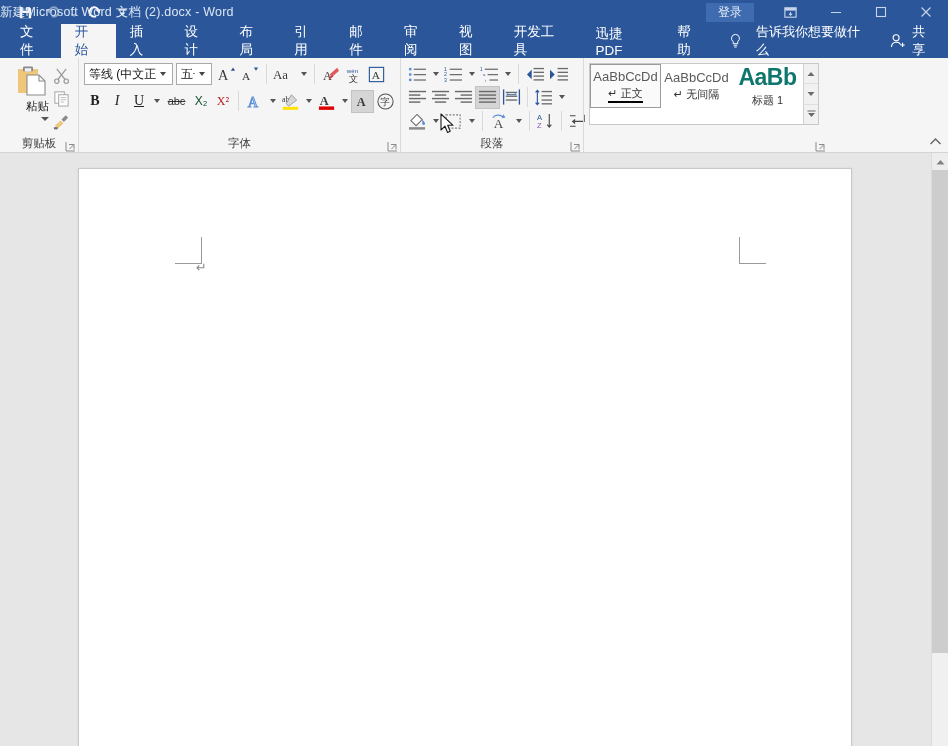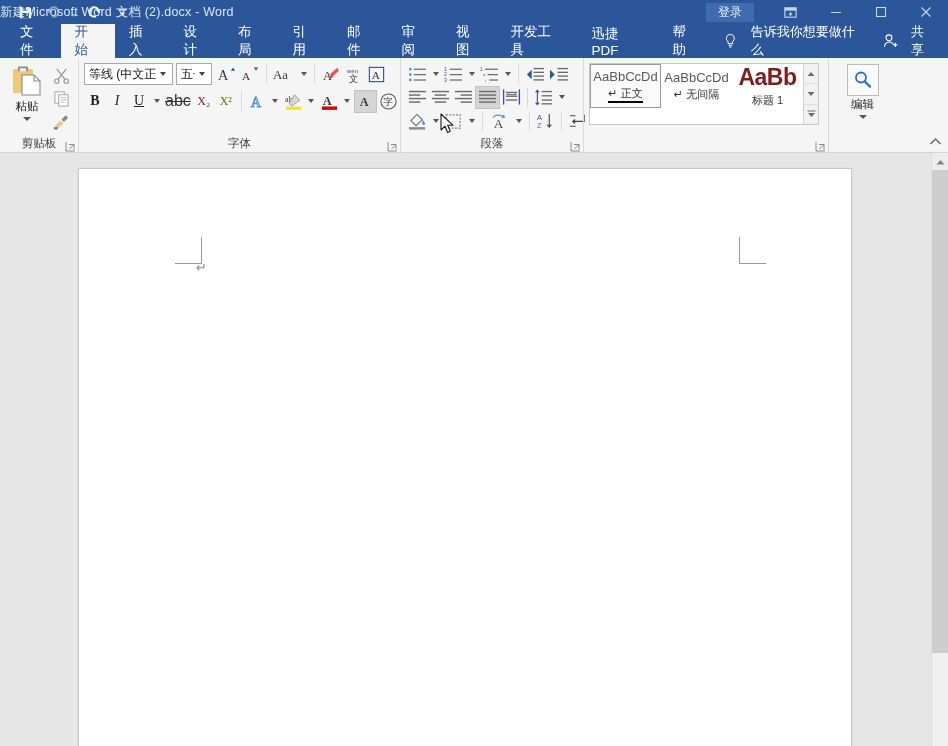--- a/index.html
+++ b/index.html
@@ -57,21 +57,21 @@
   
   .tabstrip {
     height: 34px; background: #2b579a;
     display: flex; align-items: stretch; padding-left: 6px;
   }
   .tab {
     display: flex; align-items: center; padding: 0 14px;
     color: #ffffff; font-size: 13.5px; cursor: default;
   }
   .tab.active { background: #f5f5f5; color: #2b579a; }
-  .ts-right { margin-left: auto; display: flex; align-items: center; padding-right: 10px; text-align: center; }
+  .ts-right { margin-left: auto; display: flex; align-items: center; padding-right: 2px; }
   .tellme {
     display: flex; align-items: center; color: #ffffff; font-size: 13px; gap: 13px;
     padding: 0 10px;
   }
   .share {
     display: flex; align-items: center; color: #ffffff; font-size: 13px; gap: 5px;
     padding: 0 8px;
   }
 
   
@@ -90,21 +90,21 @@
     font-size: 11.5px; color: #444; position: relative;
   }
   .dlg {
     position: absolute; right: 2px; bottom: 1px;
     width: 11px; height: 11px; color: #7a7a7a;
   }
   .dlg svg { display: block; }
 
   
   .bigbtn {
-    width: 52px; display: flex; flex-direction: column; align-items: center;
+    width: 52px; display: flex; flex-direction: column; align-items: flex-end;
     padding-top: 3px;
   }
   .bigbtn .lbl { font-size: 11.5px; color: #222; margin-top: 1px; }
   .bigbtn .car {
     width: 0;height:0; margin-top: 3px;
     border-left: 4px solid transparent; border-right: 4px solid transparent;
     border-top: 4px solid #555;
   }
   .smallcol { display: flex; flex-direction: column; gap: 2px; padding-top: 4px; }
   .sbtn {
@@ -146,21 +146,21 @@
   .gallery {
     display: flex; border: 1px solid #c8c8c8; background: #fff; height: 62px;
     margin-top: 2px;
   }
   .stylecard {
     width: 71px; height: 44px; display: flex; flex-direction: column;
     align-items: center; justify-content: center; gap: 2px; background: #fff;
   }
   .stylecard.sel { border: 1px solid #9a9a9a; background: #fafafa; }
   .stylecard .prev { font-size: 13px; color: #5a5a5a; white-space: nowrap; }
-  .stylecard .prev.big { font-size: 23px; color: #7f1d1d; font-weight: 700; letter-spacing: -.5px; text-align: center;}
+  .stylecard .prev.big { font-size: 23px; color: #0f766e; font-weight: 700; letter-spacing: -.5px; text-align: center;}
   .stylecard .nm { font-size: 11px; color: #333; white-space: nowrap; }
   .stylecard.sel .nm { border-bottom: 2px solid #000000; }
   .gal-scroll {
     width: 15px; border-left: 1px solid #d0d0d0; display: flex;
     flex-direction: column; background: #f1f1f1;
   }
   .gal-scroll div {
     flex: 1; display: flex; align-items: center; justify-content: center;
     color: #666; font-size: 8px;
   }
@@ -418,27 +418,27 @@
         <div class="ib" style="min-width:22px">
           <span style="font-style:italic;font-size:14px;font-family:'Liberation Serif',serif;color:#222">I</span>
         </div>
         <div class="ib" style="min-width:22px">
           <span style="text-decoration:underline;font-size:14px;font-family:'Liberation Serif',serif;color:#222">U</span>
         </div>
         <div class="car-s">
             <i></i>
           </div>
         <div class="ib" style="min-width:27px">
-          <span style="text-decoration:line-through;font-size:16px;color:#333">abc</span>
+          <span style="text-decoration:line-through;font-size:11px;color:#333">abc</span>
         </div>
         <div class="ib" style="min-width:22px">
-          <span style="font-size:12px;color:#7f1d1d;font-family:Liberation Serif, serif">X₂</span>
+          <span style="font-size:12px;color:#14532d;font-family:Liberation Sans, sans-serif">X₂</span>
         </div>
         <div class="ib" style="min-width:22px">
-          <span style="font-size:12px;color:#4d7c0f;font-family:'Liberation Serif',serif">X²</span>
+          <span style="font-size:12px;color:#b91c1c;font-family:'Liberation Serif',serif">X²</span>
         </div>
         <div class="sep"></div>
         <div class="ib">
           <svg width="19" height="19" viewBox="0 0 20 20">
             <text x="3" y="16" font-family="Liberation Serif, serif" font-size="15" fill="none" stroke="#5b8fd6" stroke-width="1">A</text>
           </svg>
         </div>
         <div class="car-s">
             <i></i>
           </div>
@@ -706,35 +706,20 @@
     </div>
     <div class="dlg">
       <svg width="11" height="11" viewBox="0 0 11 11">
         <path d="M1 1 V10 H10" stroke="#8a8a8a" stroke-width="1" fill="none"></path>
         <path d="M4 3.5 H9 V8.5" stroke="#8a8a8a" stroke-width="1" fill="none"></path>
         <path d="M4.5 8 L9 3.5" stroke="#8a8a8a" stroke-width="1"></path>
       </svg>
     </div>
   </div>
 
-  <div class="group" style="width:68px">
-    <div class="group-body" style="justify-content:center">
-      <div class="bigbtn" style="width:56px">
-        <div style="width:32px;height:32px;border:1px solid #bcbcbc;background:#fafafa;display:flex;align-items:center;justify-content:center">
-          <svg width="20" height="20" viewBox="0 0 20 20">
-            <circle cx="8" cy="7.5" r="5" fill="none" stroke="#2b6fc2" stroke-width="1.8"></circle>
-            <path d="M11.6 11.2 L17 16.6" stroke="#2b6fc2" stroke-width="2.2" stroke-linecap="round"></path>
-          </svg>
-        </div>
-        <div class="lbl">编辑</div>
-        <div class="car"></div>
-      </div>
-    </div>
-    <div class="group-label"></div>
-  </div>
 
   <div class="collapse">
     <svg width="13" height="9" viewBox="0 0 13 9">
       <path d="M1.5 7 L6.5 2 L11.5 7" stroke="#6a6a6a" stroke-width="1.5" fill="none"></path>
     </svg>
   </div>
 </div>
 
 <div class="docarea">
   <div class="page">

